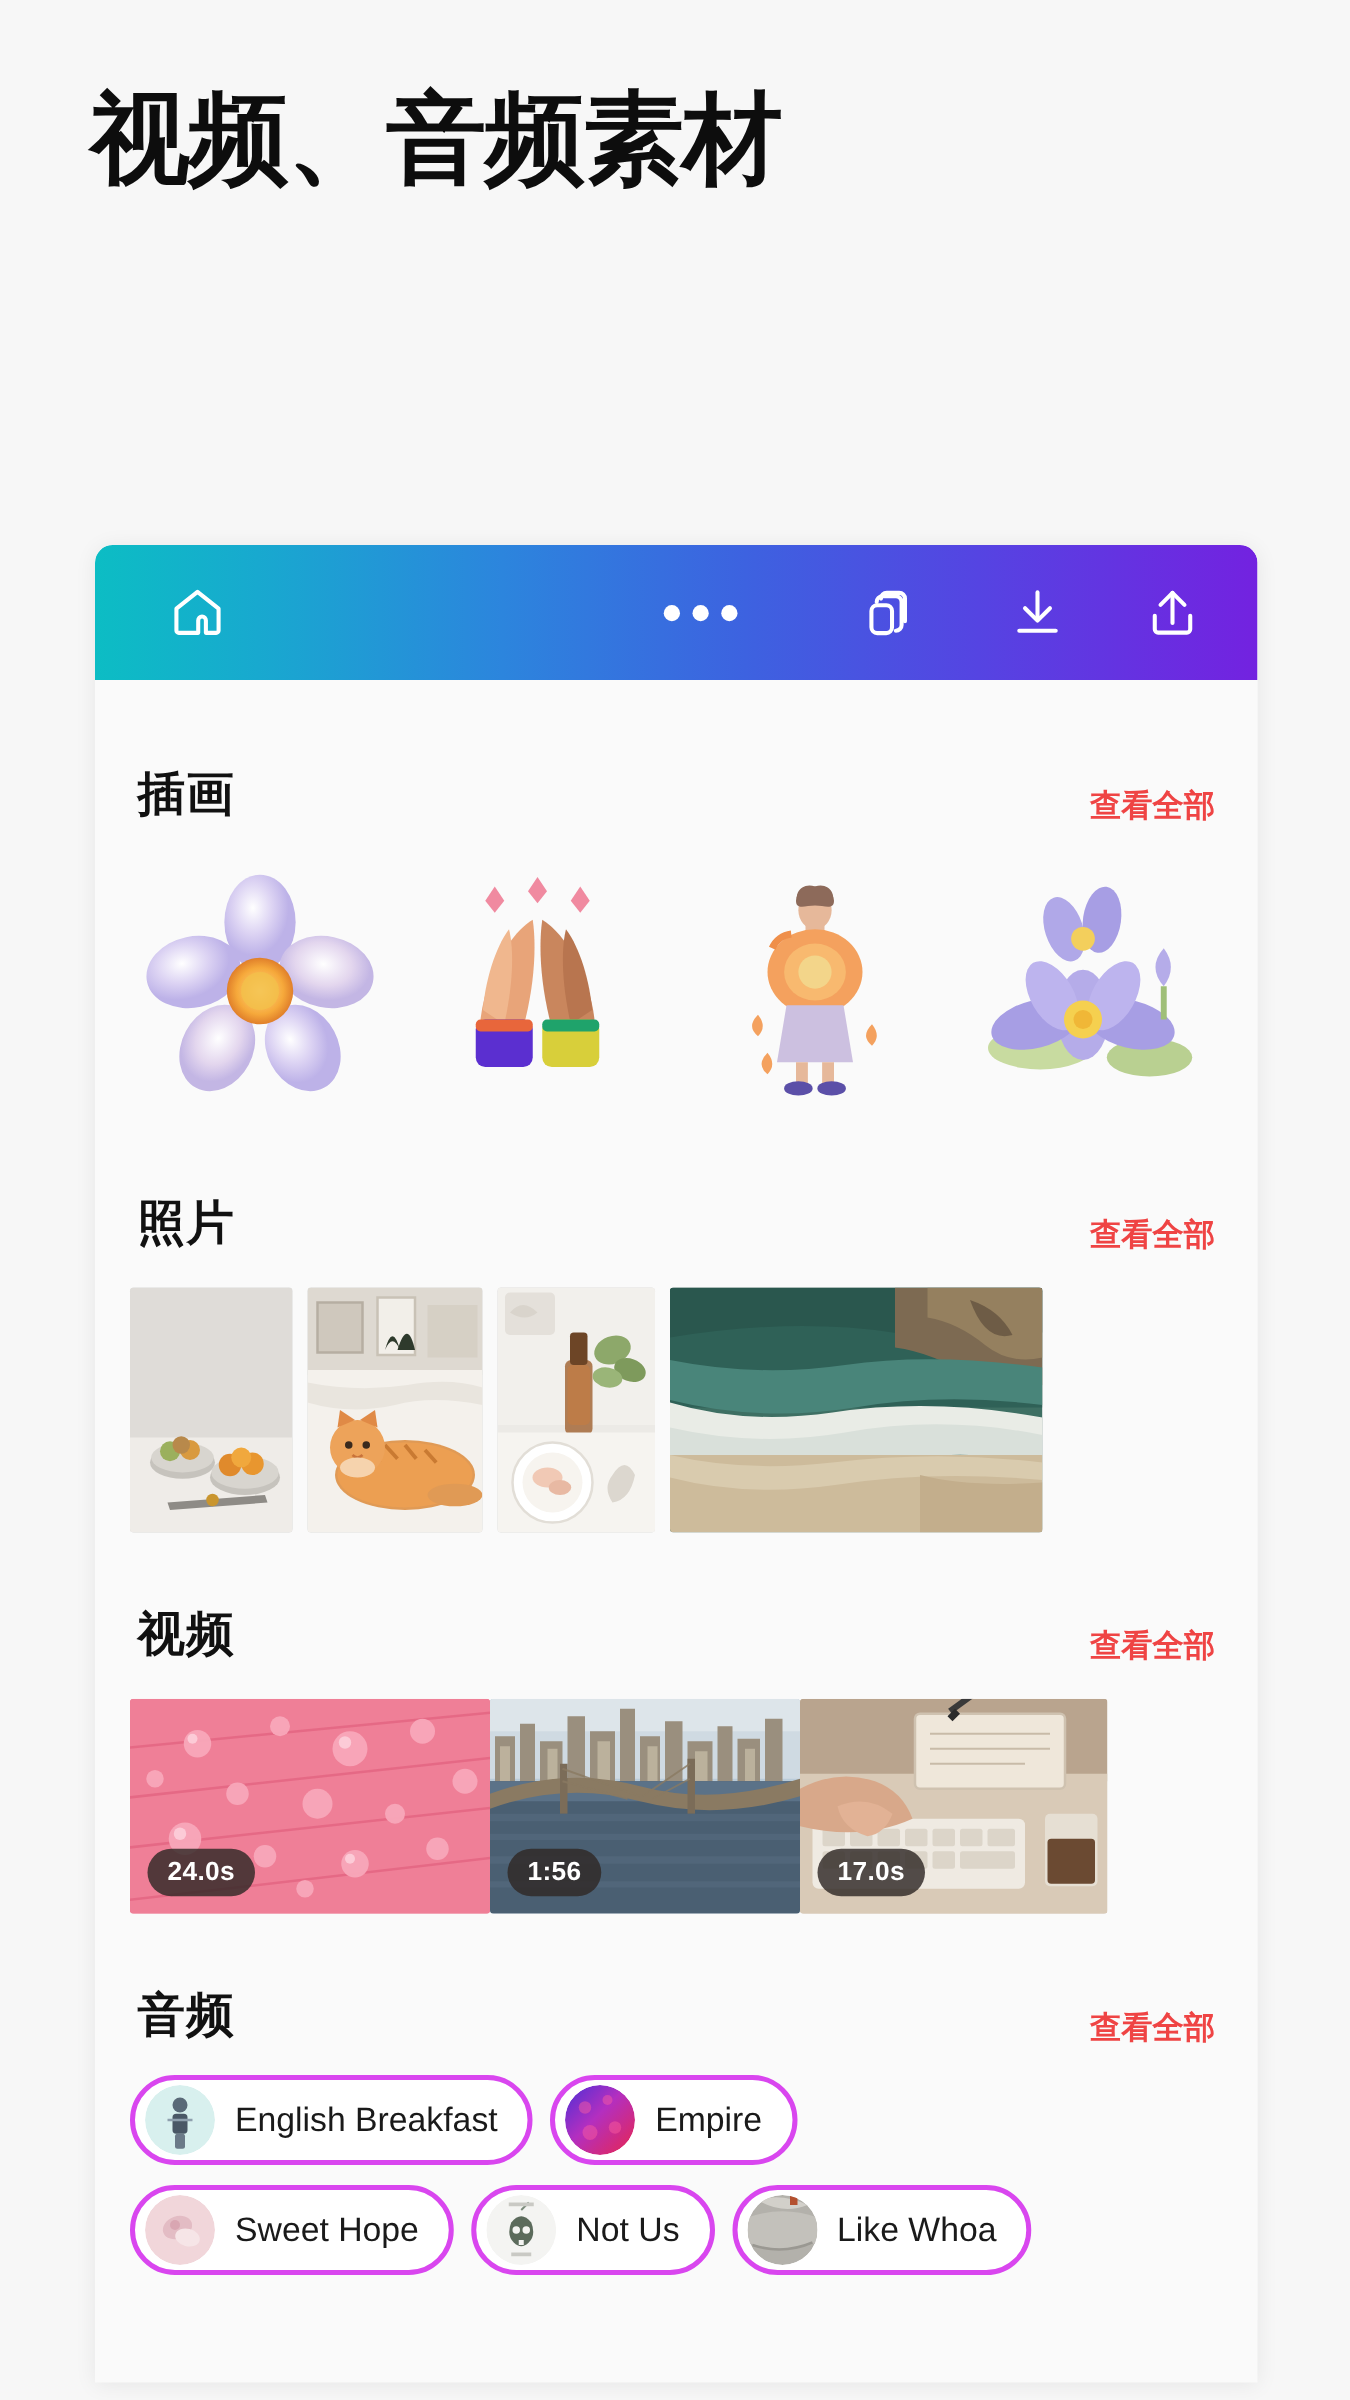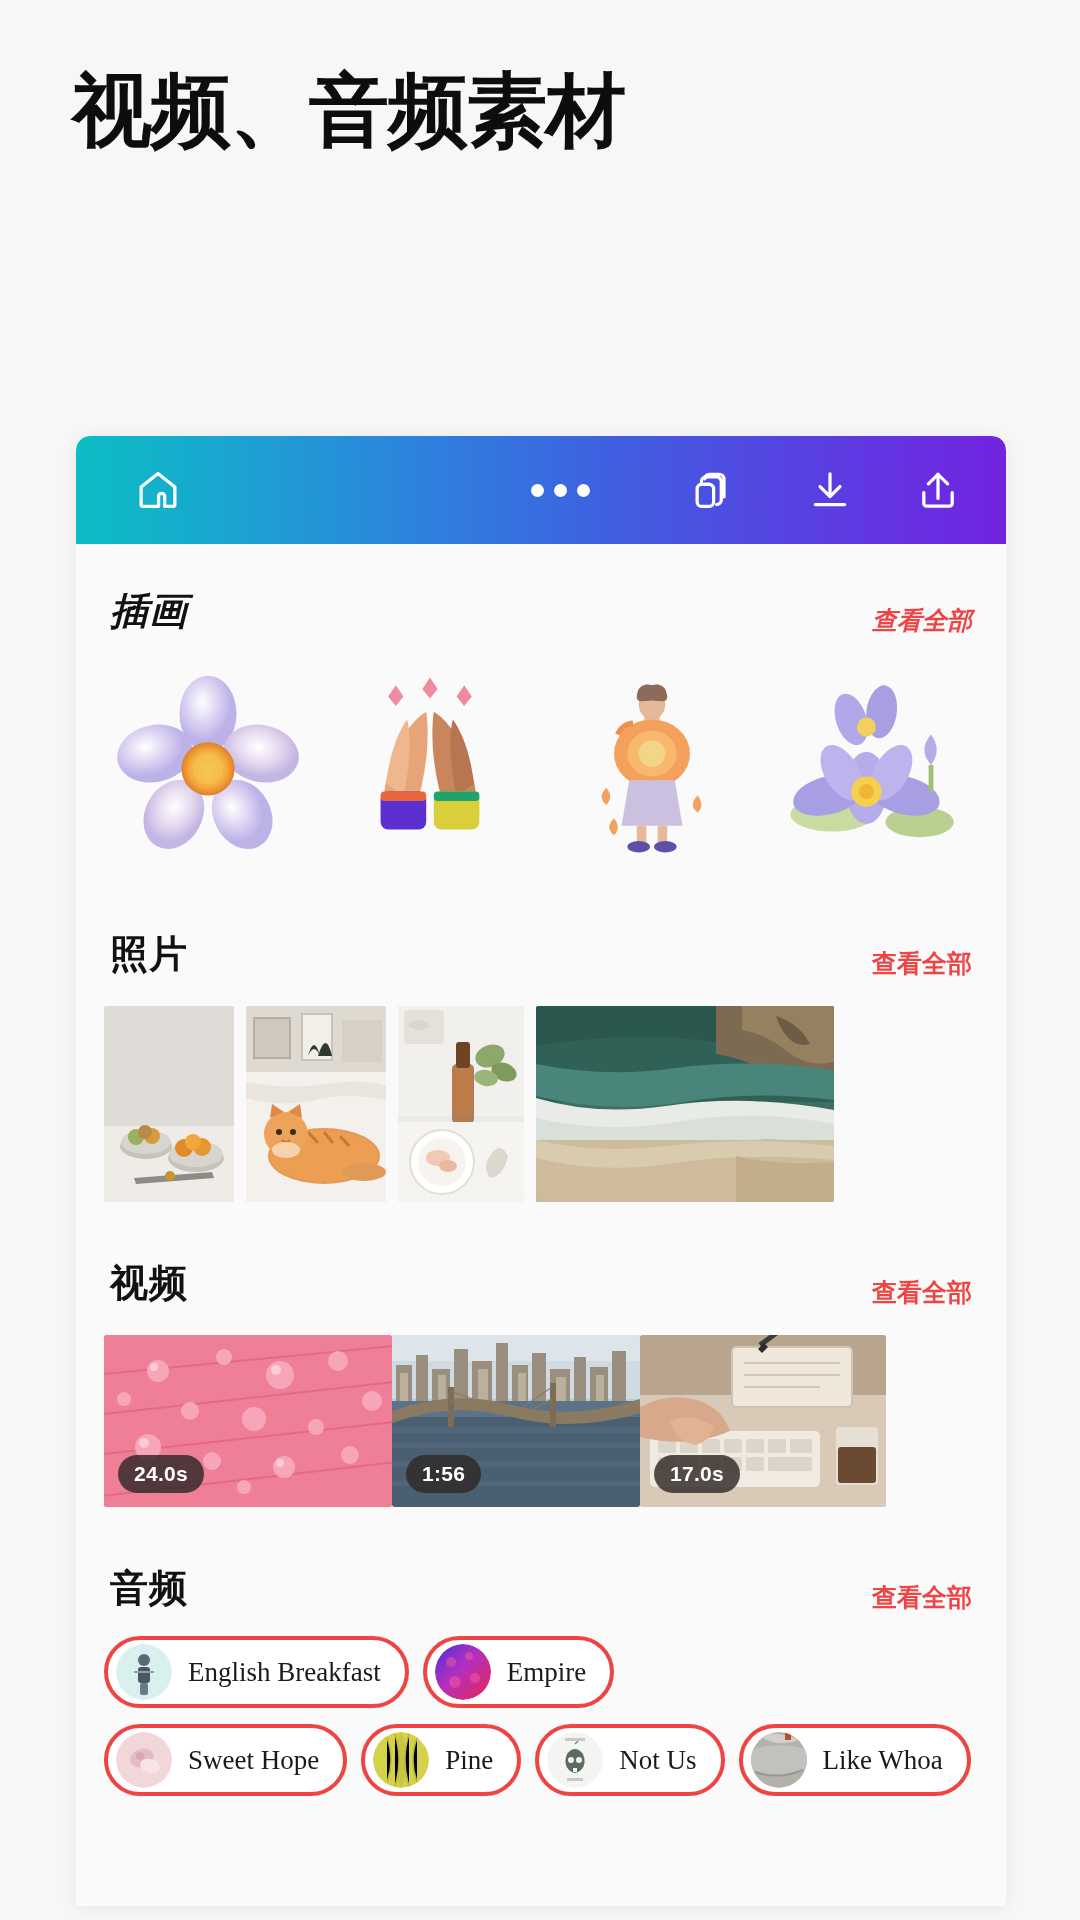--- a/index.html
+++ b/index.html
@@ -59,21 +59,21 @@
   .content { background: #fafafa; padding: 0 0 20px 0; }
 
   .sec-head {
     display: flex; align-items: flex-end; justify-content: space-between;
     padding: 0 34px;
   }
   .sec-title { font-size: 38px; font-weight: 700; color: #111; letter-spacing: 1px; }
   .sec-more { font-size: 25px; font-weight: 700; color: #ef4444; cursor: pointer; }
 
   
-  .sec-illu { padding-top: 42px; font-style: italic; }
+  .sec-illu { padding-top: 66px; }
   .illu-row {
     display: flex; align-items: center; justify-content: space-between;
     padding: 6px 26px 0 26px;
     height: 250px;
   }
   .illu-cell {
     width: 212px; height: 230px;
     display: flex; align-items: center; justify-content: center;
     cursor: pointer;
   }
@@ -102,27 +102,26 @@
     padding: 7px 16px; border-radius: 20px;
     letter-spacing: 0.3px;
   }
 
   
   .sec-audio { padding-top: 56px; }
   .chip-wrap { padding: 22px 28px 0 28px; }
   .chip-row { display: flex; gap: 14px; margin-bottom: 16px; }
   .chip {
     display: flex; align-items: center;
-    border: 4px solid #ef4444;
+    border: 4px solid #d946ef;
     border-radius: 40px;
     background: #fff;
     height: 72px;
     padding: 0 24px 0 8px;
     cursor: pointer;
-    font-family: Liberation Serif, serif;
   }
   .chip-art {
     width: 56px; height: 56px; border-radius: 50%;
     margin-right: 16px; flex: none; overflow: hidden;
   }
   .chip-art svg { display: block; }
   .chip-label { font-size: 27px; color: #1a1a1a; white-space: nowrap; }
 </style>
 </head>
 <body>
@@ -573,36 +572,20 @@
                 <svg width="56" height="56" viewBox="0 0 56 56">
                   <circle cx="28" cy="28" r="28" fill="#f1d6da"></circle>
                   <ellipse cx="26" cy="26" rx="12" ry="9" fill="#e3bcc4" transform="rotate(-20 26 26)"></ellipse>
                   <ellipse cx="34" cy="34" rx="10" ry="7" fill="#f6e5e7" transform="rotate(15 34 34)"></ellipse>
                   <circle cx="24" cy="24" r="4" fill="#d9a6b2"></circle>
                 </svg>
               </span>
               <span class="chip-label">Sweet Hope</span>
             </div>
 
-            <div class="chip">
-              <span class="chip-art">
-                <svg width="56" height="56" viewBox="0 0 56 56">
-                  <circle cx="28" cy="28" r="28" fill="#d4d14a"></circle>
-                  <path d="M28 0 q-14 28 0 56 q14-28 0-56z" fill="#c8c642"></path>
-                  <g stroke="#b9b63a" stroke-width="1.5">
-                    <path d="M14 6 q8 22 0 44"></path>
-                      <path d="M22 2 q8 26 0 52"></path>
-                      <path d="M36 2 q-8 26 0 52"></path>
-                      <path d="M44 6 q-8 22 0 44"></path>
-                  </g>
-                  <path d="M42 0 h14 v18 q-10-8 -14-18z" fill="#eceae0"></path>
-                </svg>
-              </span>
-              <span class="chip-label">Pine</span>
-            </div>
 
             <div class="chip">
               <span class="chip-art">
                 <svg width="56" height="56" viewBox="0 0 56 56">
                   <circle cx="28" cy="28" r="28" fill="#f4f4f2"></circle>
                   <path d="M20 22 q8-10 16 0 q4 10 -2 16 q-6 6 -12 0 q-6-6 -2-16z" fill="#5c6b5c"></path>
                   <circle cx="24" cy="28" r="3" fill="#f4f4f2"></circle>
                   <circle cx="32" cy="28" r="3" fill="#f4f4f2"></circle>
                   <path d="M26 36 h4 v4 h-4z" fill="#f4f4f2"></path>
                   <path d="M28 12 l6-6" stroke="#7a8a7a" stroke-width="1.5"></path>

